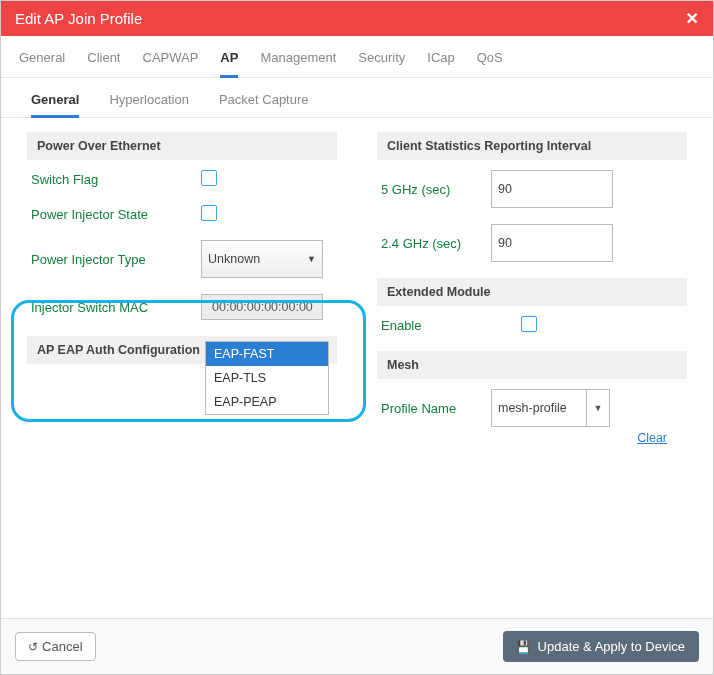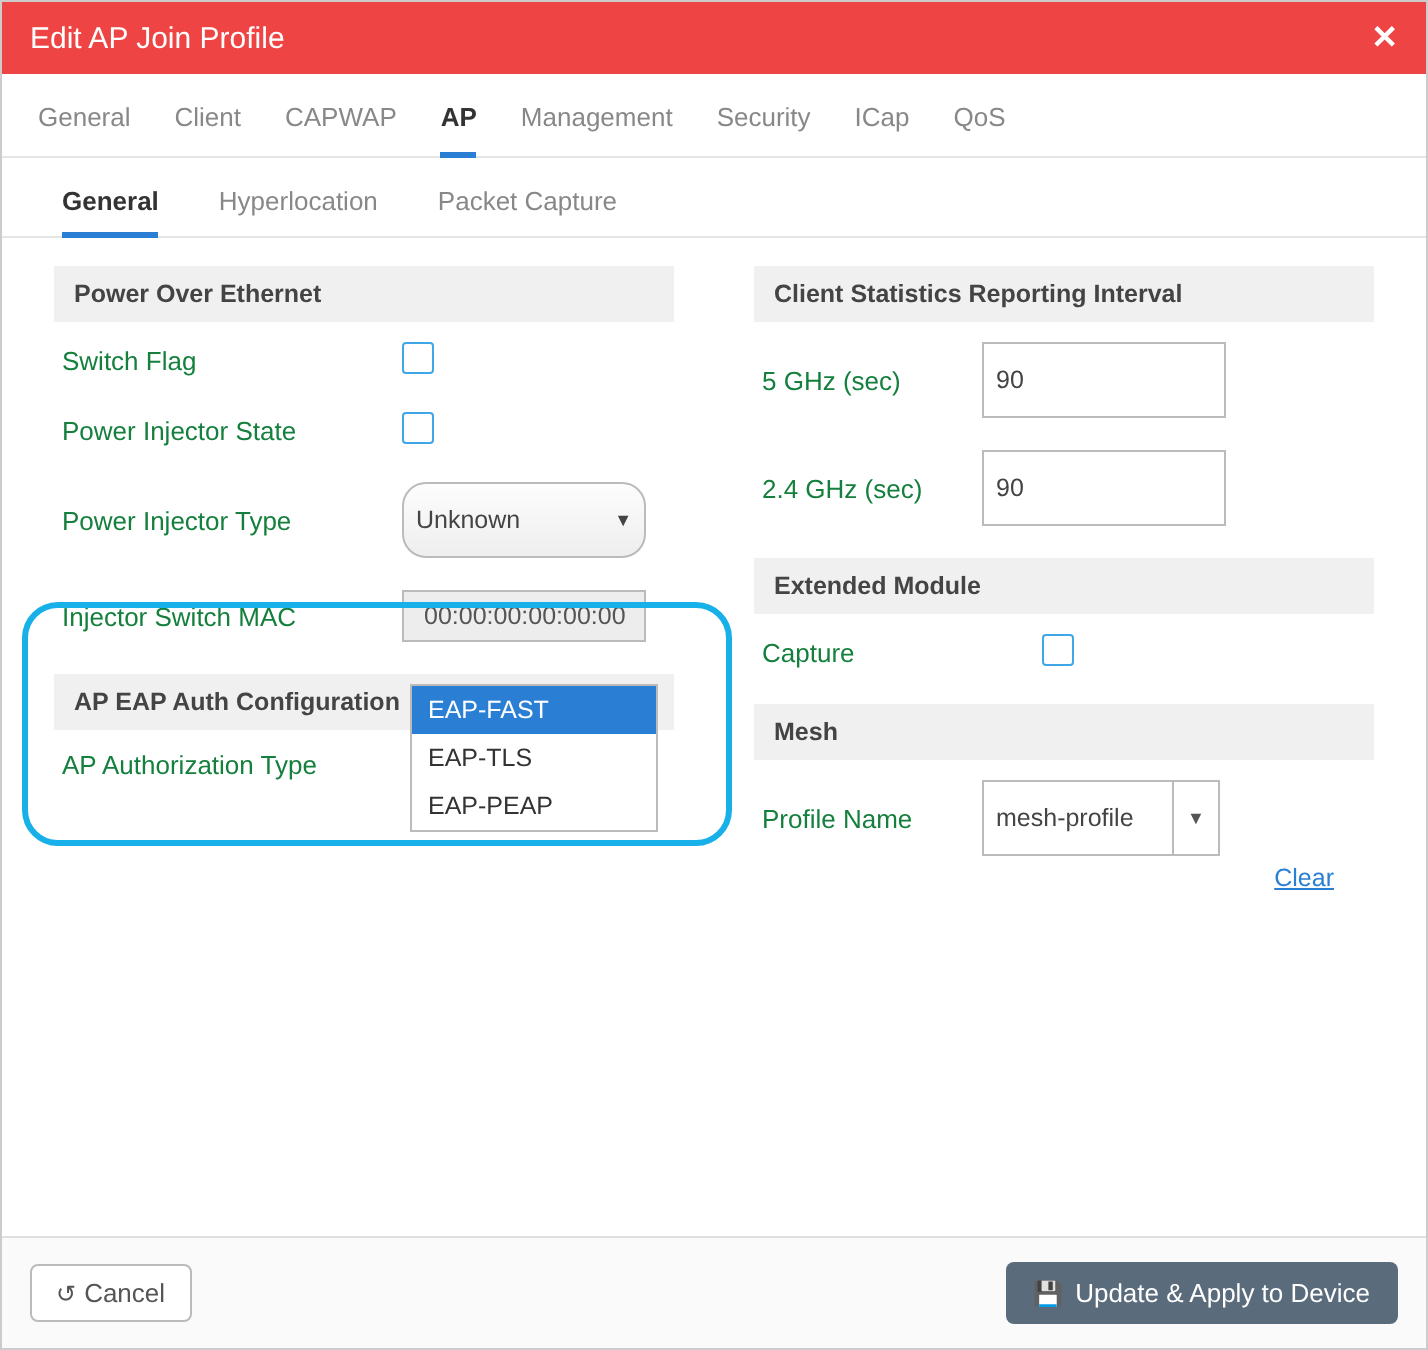--- a/index.html
+++ b/index.html
@@ -116,21 +116,20 @@
     color: #444;
     width: 122px;
   }
   .sel {
     position: relative;
     background: linear-gradient(#fdfdfd,#eee);
     display: flex;
     align-items: center;
     justify-content: space-between;
     cursor: pointer;
-    border-radius: 12px;
   }
   .sel .caret {
     font-size: 9px;
     border-left: 1px solid #bbb;
     padding-left: 6px;
     height: 100%;
     display: flex;
     align-items: center;
   }
   .mac-box {
@@ -284,39 +283,36 @@
       </div>
       <div class="row">
         <span class="lbl">Injector Switch MAC</span>
         <span class="ctrl">
           <div class="mac-box">00:00:00:00:00:00</div>
         </span>
       </div>
 
       <div class="section-header">AP EAP Auth Configuration</div>
 
-      <div class="row">
-        <span class="lbl">AP Authorization Type</span>
-      </div>
     </div>
 
     <div class="col">
       <div class="section-header">Client Statistics Reporting Interval</div>
       <div class="row">
         <span class="lbl" style="width:110px">5 GHz (sec)</span>
         <span class="ctrl"><input class="txt" value="90" style=""></span>
       </div>
       <div class="row">
         <span class="lbl" style="width:110px">2.4 GHz (sec)</span>
         <span class="ctrl"><input class="txt" value="90" style=""></span>
       </div>
 
       <div class="section-header">Extended Module</div>
       <div class="row">
-        <span class="lbl" style="width:140px">Capture</span>
+        <span class="lbl" style="width:140px">Enable</span>
         <span class="ctrl"><span class="cbx"></span></span>
       </div>
 
       <div class="section-header">Mesh</div>
       <div class="row" style="margin-bottom:2px">
         <span class="lbl" style="width:110px">Profile Name</span>
         <span class="ctrl">
           <div class="profile-select">
             <input class="txt" value="mesh-profile" style="">
             <div class="caretbox">▼</div>

